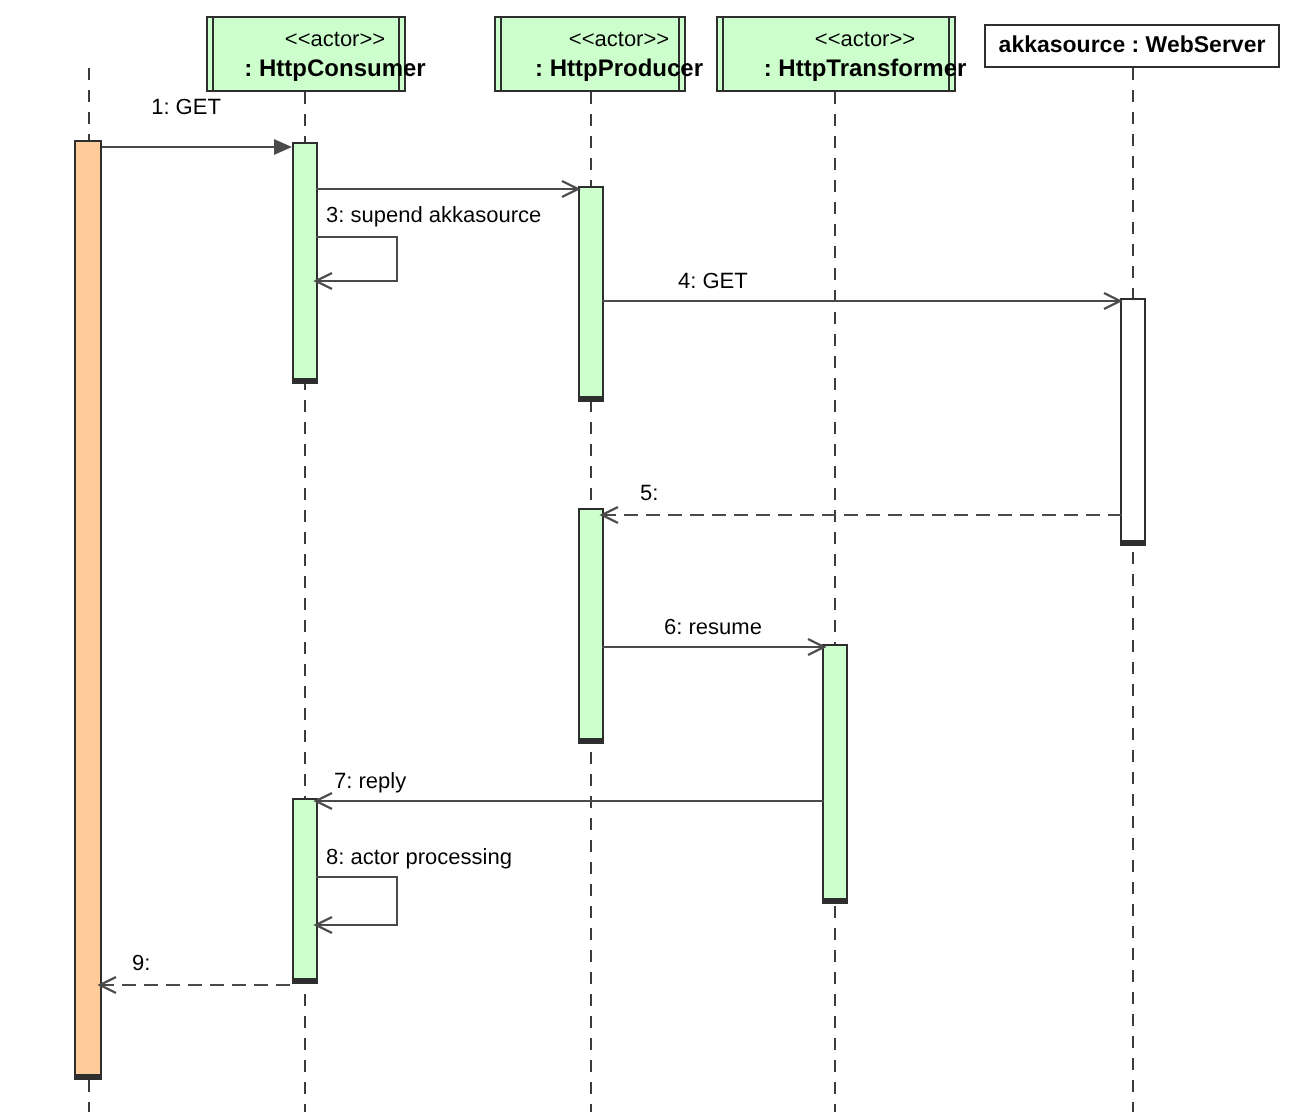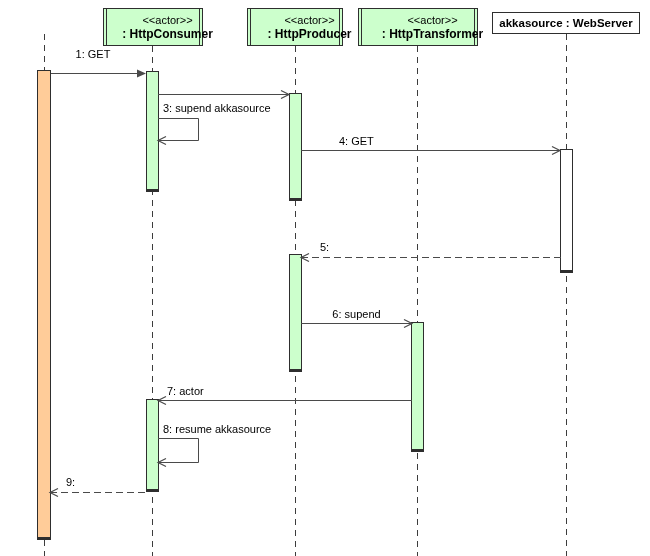--- a/index.html
+++ b/index.html
@@ -135,18 +135,18 @@
   </div>
 
   <div class="hbox white" style="left:492px;top:12px;width:148px;height:22px;">
     <div class="hname" style="font-size:11.5px;">akkasource : WebServer</div>
   </div>
 
   <div class="mlabel center" style="left:40px;top:48px;width:106px;">1: GET</div>
   <div class="mlabel" style="left:163px;top:102px;">3: supend akkasource</div>
   <div class="mlabel" style="left:312px;top:135px;margin-left:27px;">4: GET</div>
   <div class="mlabel" style="left:320px;top:241px;">5:</div>
-  <div class="mlabel center" style="left:301px;top:308px;width:111px;">6: supend</div>
-  <div class="mlabel" style="left:167px;top:385px;">7: actor</div>
-  <div class="mlabel" style="left:163px;top:423px;">8: resume akkasource</div>
+  <div class="mlabel center" style="left:301px;top:308px;width:111px;">6: resume</div>
+  <div class="mlabel" style="left:167px;top:385px;">7: reply</div>
+  <div class="mlabel" style="left:163px;top:423px;">8: actor processing</div>
   <div class="mlabel" style="left:66px;top:476px;">9:</div>
 
 </div>
 
 </body></html>

